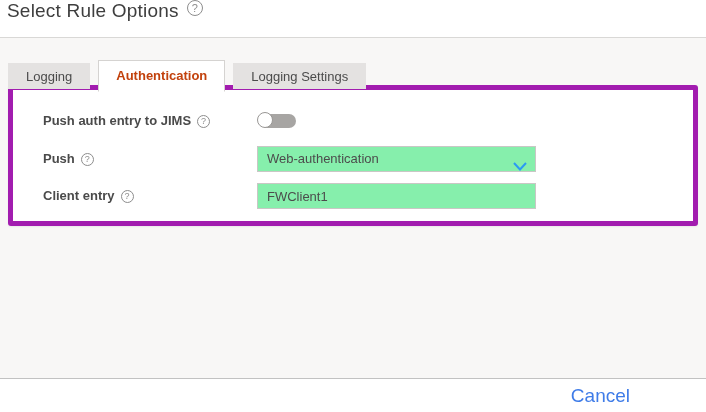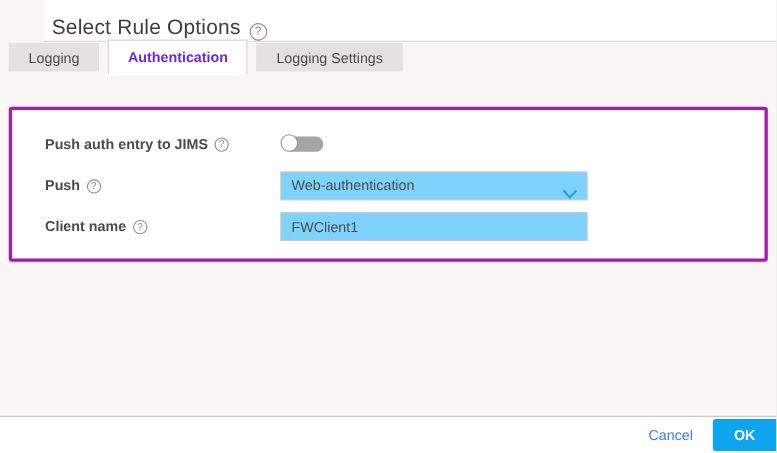--- a/index.html
+++ b/index.html
@@ -8,51 +8,51 @@
 
   .screen {
     position:relative; width:706px; height:412px;
     background:#f8f7f6; overflow:hidden;
   }
 
   
   .header {
     position:absolute; top:0; left:0; right:0; height:38px;
     background:#ffffff; border-bottom:1px solid #d9d8d6;
-    display:flex; align-items:flex-end; padding-left:7px;margin-left:40px;
+    display:flex; align-items:flex-start; padding-left:7px;
   }
   .header .title {
     font-size:19px; color:#3e3e3e; font-weight:400; letter-spacing:.2px;
   }
   .help-badge {
     display:inline-flex; align-items:center; justify-content:center;
     border:1px solid #8d8d8d; color:#8d8d8d; border-radius:50%;
     font-weight:400; background:transparent; cursor:pointer;
   }
   .help-badge.lg { width:16px; height:16px; font-size:11px; margin-left:8px; }
   .help-badge.sm { width:13px; height:13px; font-size:9px; margin-left:6px; position:relative; top:-1px; }
 
   
-  .tabs { position:absolute; top:36px; left:8px; display:flex; z-index:3; }
+  .tabs { position:absolute; top:60px; left:8px; display:flex; z-index:3; }
   .tab {
     height:26px; line-height:26px; padding:0 17px; margin-right:8px; margin-top:3px;
     background:#e4e2e1; color:#4b4b4b; font-size:13px; cursor:pointer;
     border:1px solid #e4e2e1; border-bottom:none; white-space:nowrap;
   }
   .tab.active {
     margin-top:0; height:32px; line-height:30px;
     background:#ffffff; border:1px solid #d5d3d1; border-bottom:1px solid #ffffff;
-    color:#6d28d9; font-weight:bold;
+    color:#c2410c; font-weight:bold;
   }
 
   
   .panel {
     position:absolute; left:8px; right:8px; top:85px; height:141px;
-    background:#ffffff; border:3px solid #a21caf; border-radius:3px;
-    box-shadow:0 1px 2px rgba(0,0,0,.06); z-index:1;margin-top:12px;
+    background:#ffffff; border:5px solid #a21caf; border-radius:3px;
+    box-shadow:0 1px 2px rgba(0,0,0,.06); z-index:1;
   }
   .fld-label {
     position:absolute; left:30px; font-size:13px; font-weight:600; color:#4a4a4a;
     height:18px; line-height:18px; white-space:nowrap;
   }
   .lbl-1 { top:22px; }
   .lbl-2 { top:60px; }
   .lbl-3 { top:97px; }
 
   
@@ -62,34 +62,34 @@
     background:#a7a5a3; border-radius:7px;
   }
   .toggle .knob {
     position:absolute; left:0; top:0; width:16px; height:16px;
     background:#ffffff; border:1px solid #999795; border-radius:50%;
   }
 
   
   .box {
     position:absolute; left:244px; width:279px; height:26px;
-    background:#7dd3fc; border:1px solid #c9c7c5; font-size:13px; color:#4c4c4c;
+    background:#86efac; border:1px solid #c9c7c5; font-size:13px; color:#4c4c4c;
   }
   .select-box { top:56px; line-height:24px; padding:0 26px 0 9px; cursor:pointer; }
   .select-box .chev { position:absolute; right:8px; top:8px; }
   .input-box { top:93px; padding:0 9px; outline:none; font-family:Liberation Sans, sans-serif; }
 
   
   .footer {
     position:absolute; left:0; right:0; bottom:0; height:34px;
     background:#ffffff; border-top:1px solid #c2c2c2;
   }
   .cancel-link {
     position:absolute; right:76px; top:0; height:33px; line-height:33px;
-    color:#3f7ce8; font-size:13px; cursor:pointer; background:none; border:none;
+    color:#3f7ce8; font-size:19px; cursor:pointer; background:none; border:none;
     font-family:inherit;
   }
   .ok-btn {
     position:absolute; right:0; top:2px; width:58px; height:29px;
     background:#0da4f0; color:#ffffff; font-size:13px; font-weight:bold;
     text-align:center; line-height:29px; border:none; border-radius:3px 0 0 3px;
     cursor:pointer; font-family:inherit;
   }
 </style>
 </head>
@@ -124,24 +124,23 @@
     <div class="box select-box">
       <span>Web-authentication</span>
       <span class="chev">
         <svg width="14" height="9" viewBox="0 0 14 9">
           <polyline points="1,1 7,7.5 13,1" stroke="#2b9af3" stroke-width="2" fill="none"></polyline>
         </svg>
       </span>
     </div>
 
     <div class="fld-label lbl-3">
-      <span>Client name</span><span class="help-badge sm">?</span>
+      <span>Client entry</span><span class="help-badge sm">?</span>
     </div>
     <input class="box input-box" type="text" value="FWClient1" style="">
 
   </div>
 
   <div class="footer">
     <button class="cancel-link">Cancel</button>
-    <button class="ok-btn">OK</button>
   </div>
 
 </div>
 
 </body></html>

